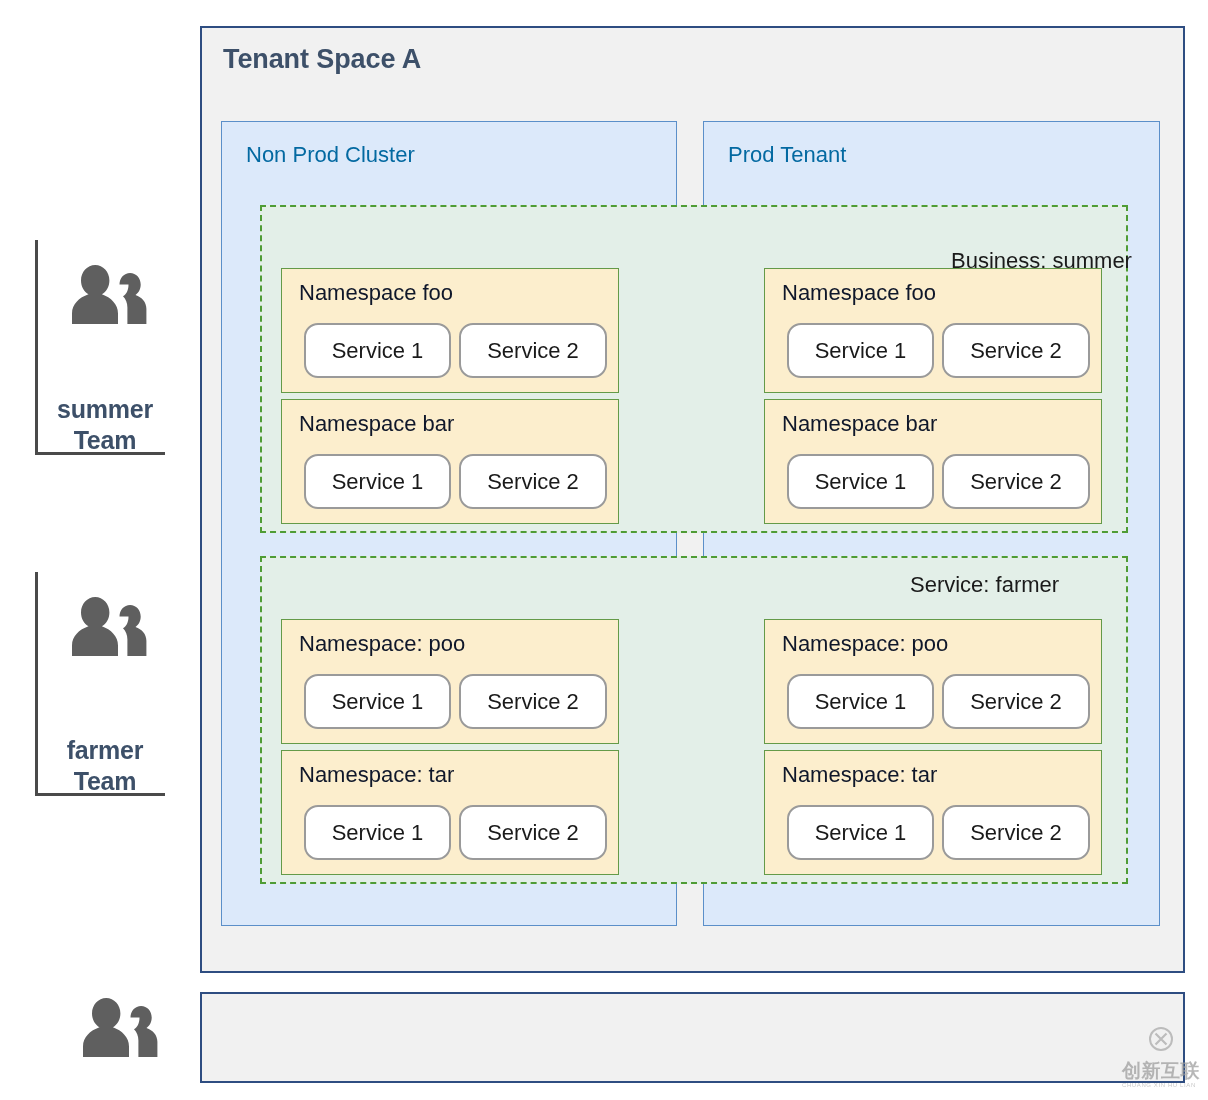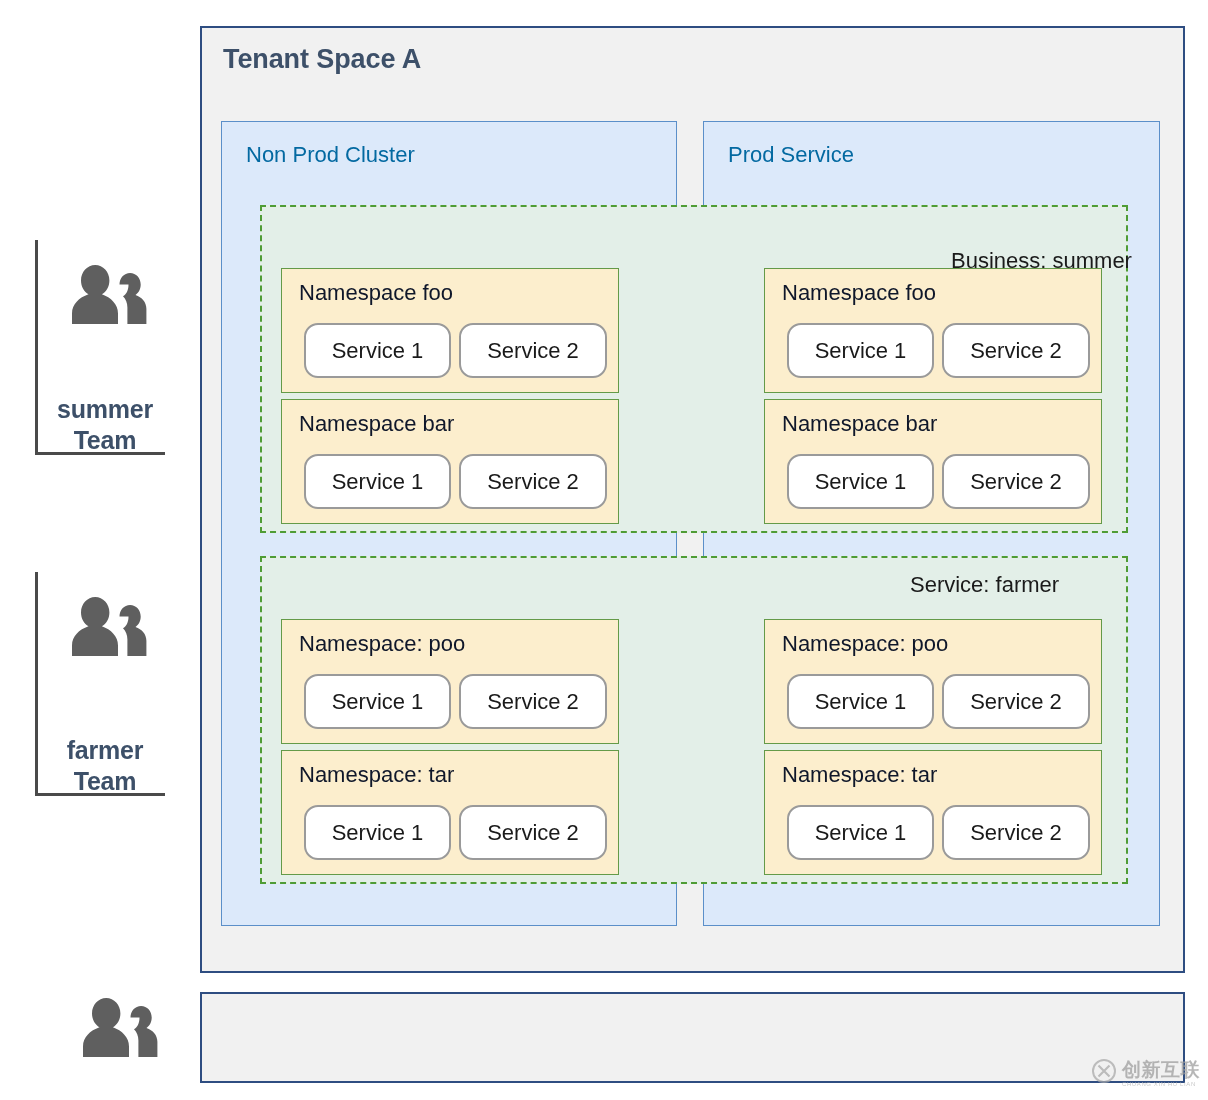--- a/index.html
+++ b/index.html
@@ -142,20 +142,21 @@
 
   
   .watermark {
     position: absolute;
     right: 8px;
     bottom: 12px;
     display: flex;
     align-items: center;
     gap: 5px;
     opacity: 0.72;
+    flex-direction: column;
   }
   .wm-text {
     display: flex;
     flex-direction: column;
     line-height: 1;
   }
   .wm-main {
     font-size: 19px;
     color: #9c9c9c;
     font-weight: bold;
@@ -173,21 +174,21 @@
 
 <div class="canvas">
 
   <div class="tenant-space" style="left:200px; top:26px; width:985px; height:947px;"></div>
   <div class="tenant-title" style="left:223px; top:44px;">Tenant Space A</div>
 
   <div class="cluster" style="left:221px; top:121px; width:456px; height:805px;"></div>
   <div class="cluster-title" style="left:246px; top:142px;">Non Prod Cluster</div>
 
   <div class="cluster" style="left:703px; top:121px; width:457px; height:805px;"></div>
-  <div class="cluster-title" style="left:728px; top:142px;">Prod Service</div>
+  <div class="cluster-title" style="left:728px; top:142px;">Prod Tenant</div>
 
   <div class="business-band" style="left:260px; top:205px; width:868px; height:328px;"></div>
   <div class="business-title" style="left:951px; top:221px;margin-top:27px;">Business: summer</div>
 
   <div class="namespace" style="left:281px; top:268px; width:338px; height:125px;"></div>
   <div class="ns-title" style="left:299px; top:280px;">Namespace foo</div>
   <div class="service" style="left:304px; top:323px; width:147px; height:55px;">Service 1</div>
   <div class="service" style="left:459px; top:323px; width:148px; height:55px;">Service 2</div>
 
   <div class="namespace" style="left:281px; top:399px; width:338px; height:125px;"></div>

